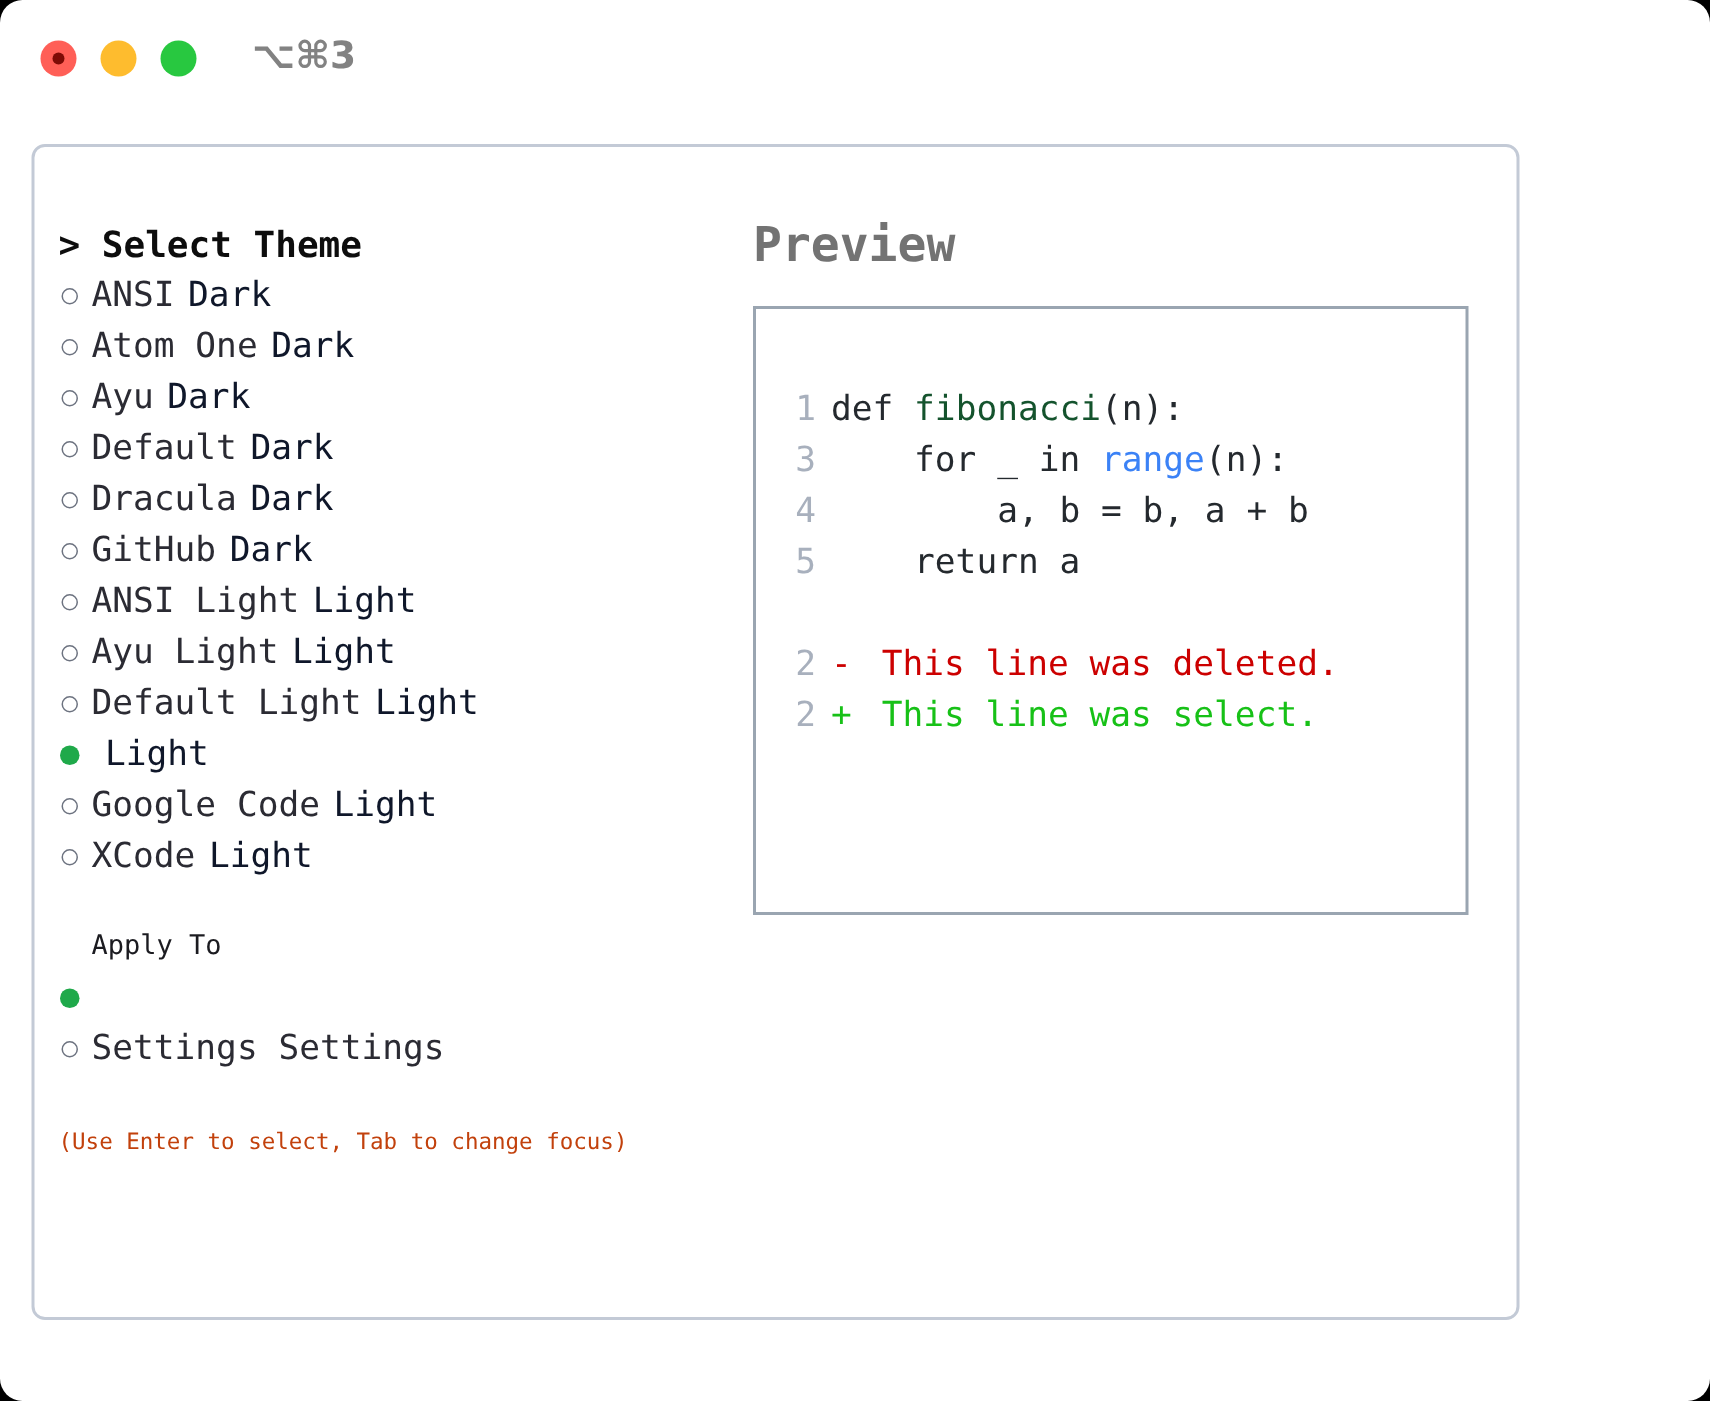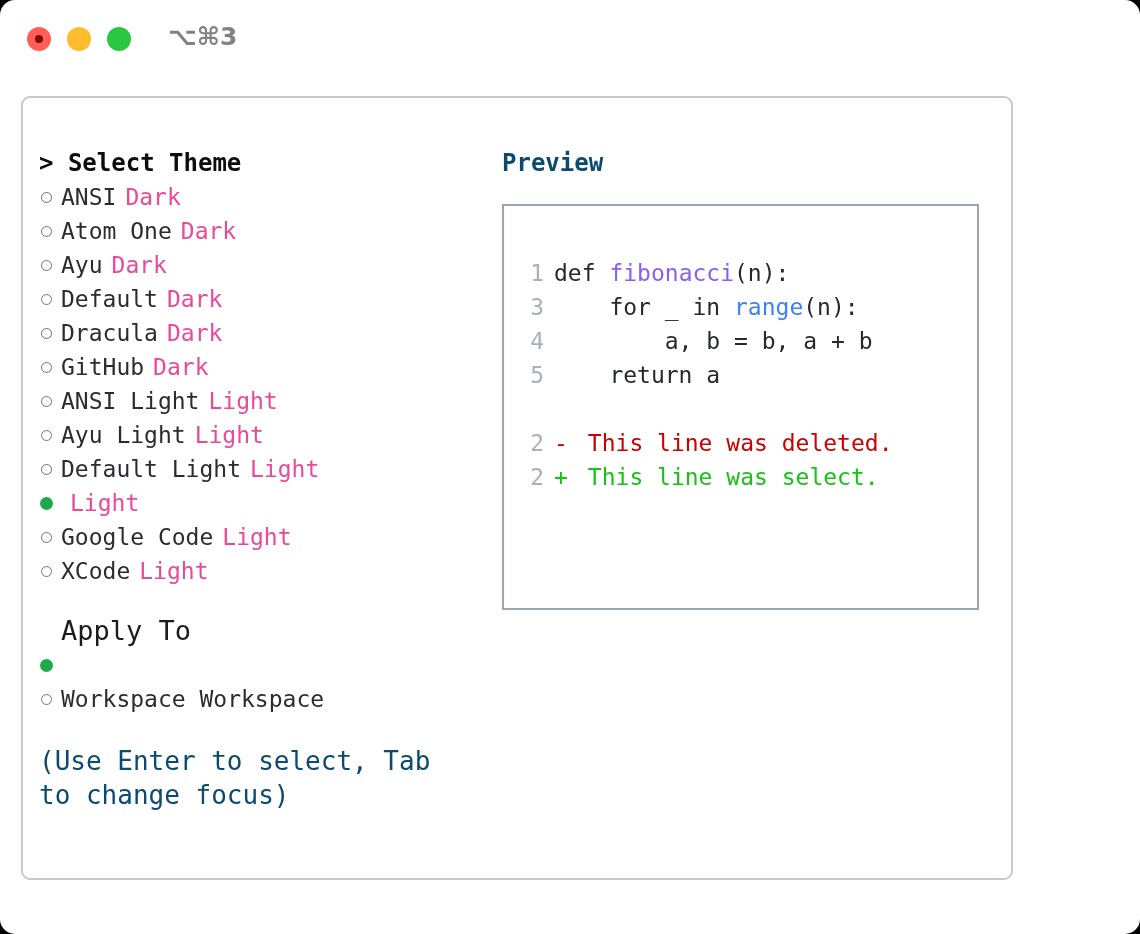--- a/index.html
+++ b/index.html
@@ -118,51 +118,51 @@
   }
   .marker .dot-filled {
     position: absolute;
     left: 1px; top: 11px;
     width: 13px; height: 13px;
     border-radius: 50%;
     background: #1fa94a;
   }
   .theme-name  { color: #2b2b33; }
   .theme-name.selected { color: #1fa94a; }
-  .theme-tag   { color: #ec4899; padding-left: 9px; }
+  .theme-tag   { color: #0f172a; padding-left: 9px; }
 
   .apply-block { margin-top: 26px; }
   .apply-title {
-    font-size: 27px;
+    font-size: 18px;
     color: #1b1b20;
     line-height: 34px;
     padding-left: 22px;
     white-space: pre;
   }
 
   .hint {
     margin-top: 28px;
-    font-size: 26px;
-    line-height: 34px;
-    color: #0c4a6e;
+    font-size: 15px;
+    line-height: 34px;
+    color: #c2410c;
     width: 400px;
     white-space: pre-wrap;
   }
 
   
   .right-col {
     position: absolute;
     left: 479px;
     top: 48px;
     width: 490px;
   }
   .preview-label {
-    font-size: 24px;
+    font-size: 32px;
     font-weight: bold;
-    color: #0c4a6e;
+    color: #737373;
     line-height: 34px;
   }
   .preview-box {
     margin-top: 24px;
     width: 477px;
     height: 406px;
     border: 2px solid #9aa5b1;
     box-sizing: border-box;
     background: #ffffff;
     padding: 50px 0 0 18px;
@@ -174,21 +174,21 @@
     white-space: pre;
     color: #24292e;
   }
   .ln {
     display: inline-block;
     width: 22px;
     text-align: right;
     color: #a8b0bd;
     margin-right: 10px;
   }
-  .tok-fn   { color: #8b5cf6; }
+  .tok-fn   { color: #14532d; }
   .tok-call { color: #3b82f6; }
   .tok-num  { color: #0d7a76; }
 
   .code-gap { height: 34px; }
 
   .diff-line { font-size: 23px; line-height: 34px; white-space: pre; }
   .diff-ctx  { color: #7d838f; }
   .diff-del  { color: #cc0000; }
   .diff-add  { color: #17c117; }
   .diff-sign { display: inline-block; width: 20px; }
@@ -222,21 +222,21 @@
           <div class="theme-row"><span class="marker"><span class="dot-hollow"></span></span><span class="theme-name">Default Light</span><span class="theme-tag">Light</span></div>
           <div class="theme-row"><span class="marker"><span class="dot-filled"></span></span><span class="theme-tag">Light</span></div>
           <div class="theme-row"><span class="marker"><span class="dot-hollow"></span></span><span class="theme-name">Google Code</span><span class="theme-tag">Light</span></div>
           <div class="theme-row"><span class="marker"><span class="dot-hollow"></span></span><span class="theme-name">XCode</span><span class="theme-tag">Light</span></div>
         </div>
 
       <div class="apply-block">
         <div class="apply-title">Apply To</div>
         <div id="apply-list">
             <div class="theme-row"><span class="marker"><span class="dot-filled"></span></span></div>
-            <div class="theme-row"><span class="marker"><span class="dot-hollow"></span></span><span class="theme-name">Workspace Workspace</span></div>
+            <div class="theme-row"><span class="marker"><span class="dot-hollow"></span></span><span class="theme-name">Settings Settings</span></div>
           </div>
       </div>
 
       <div class="hint">(Use Enter to select, Tab to change focus)</div>
     </div>
 
     <div class="right-col">
       <div class="preview-label">Preview</div>
       <div class="preview-box">
         <div id="code-block">

